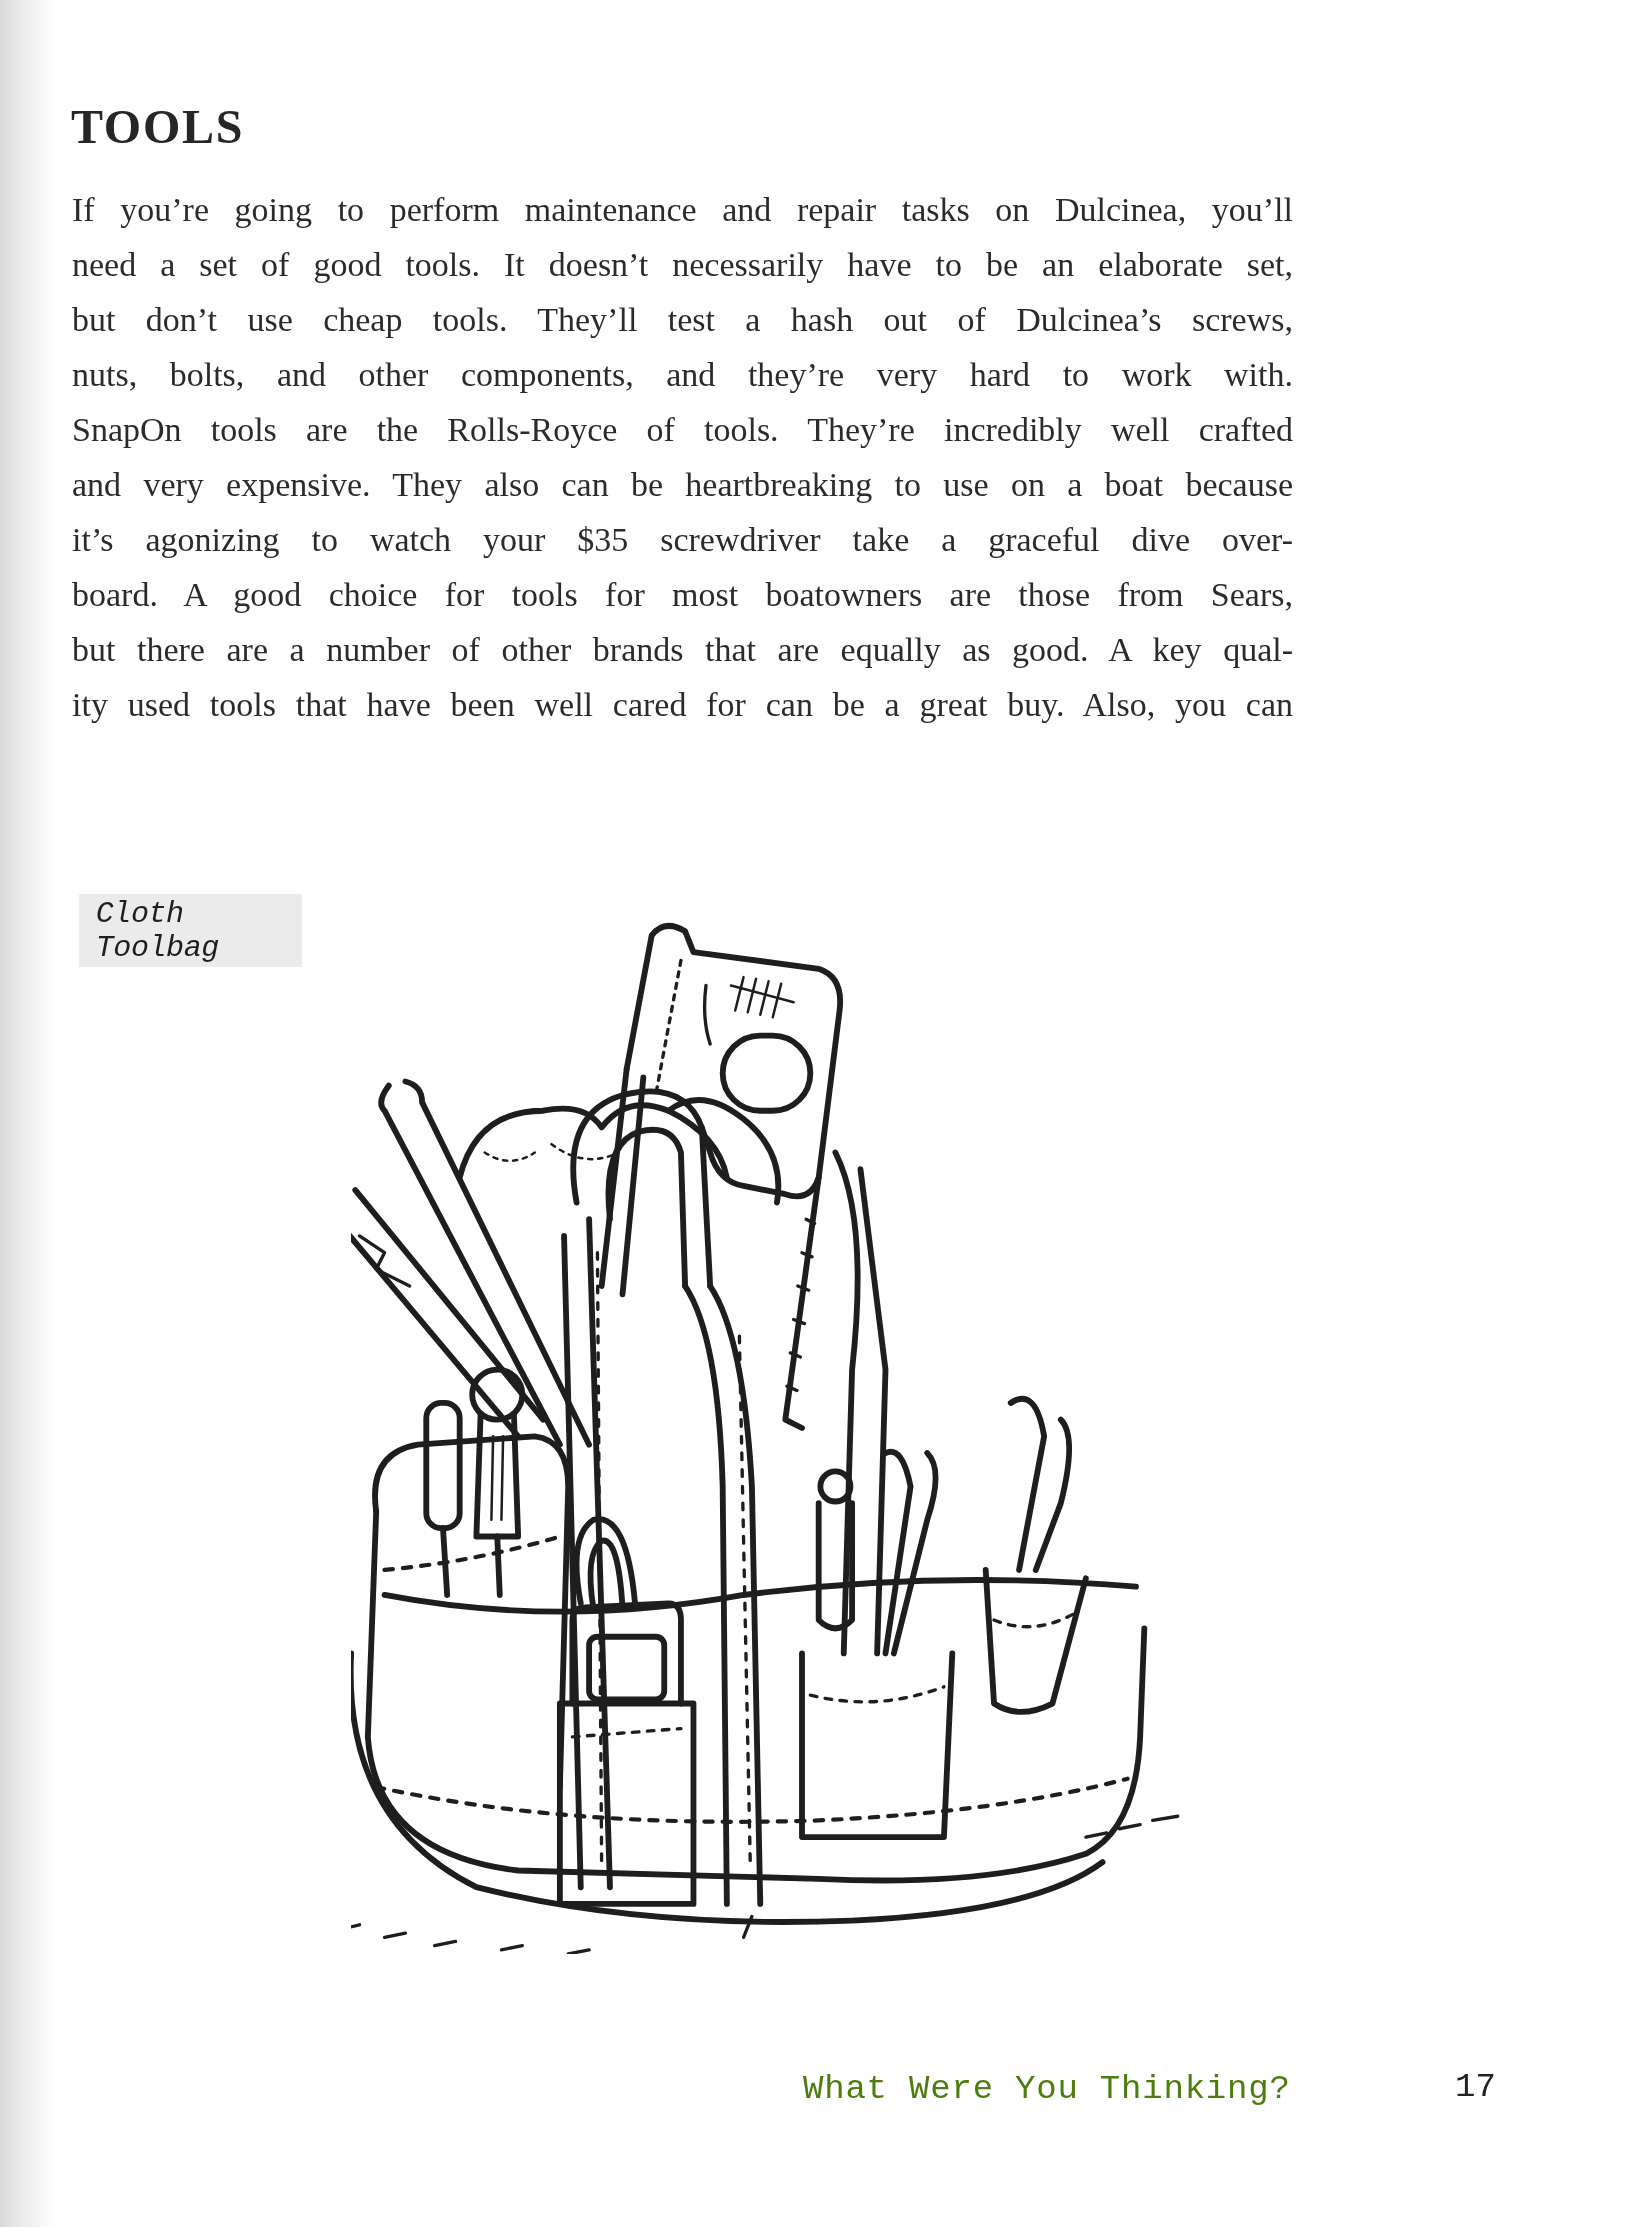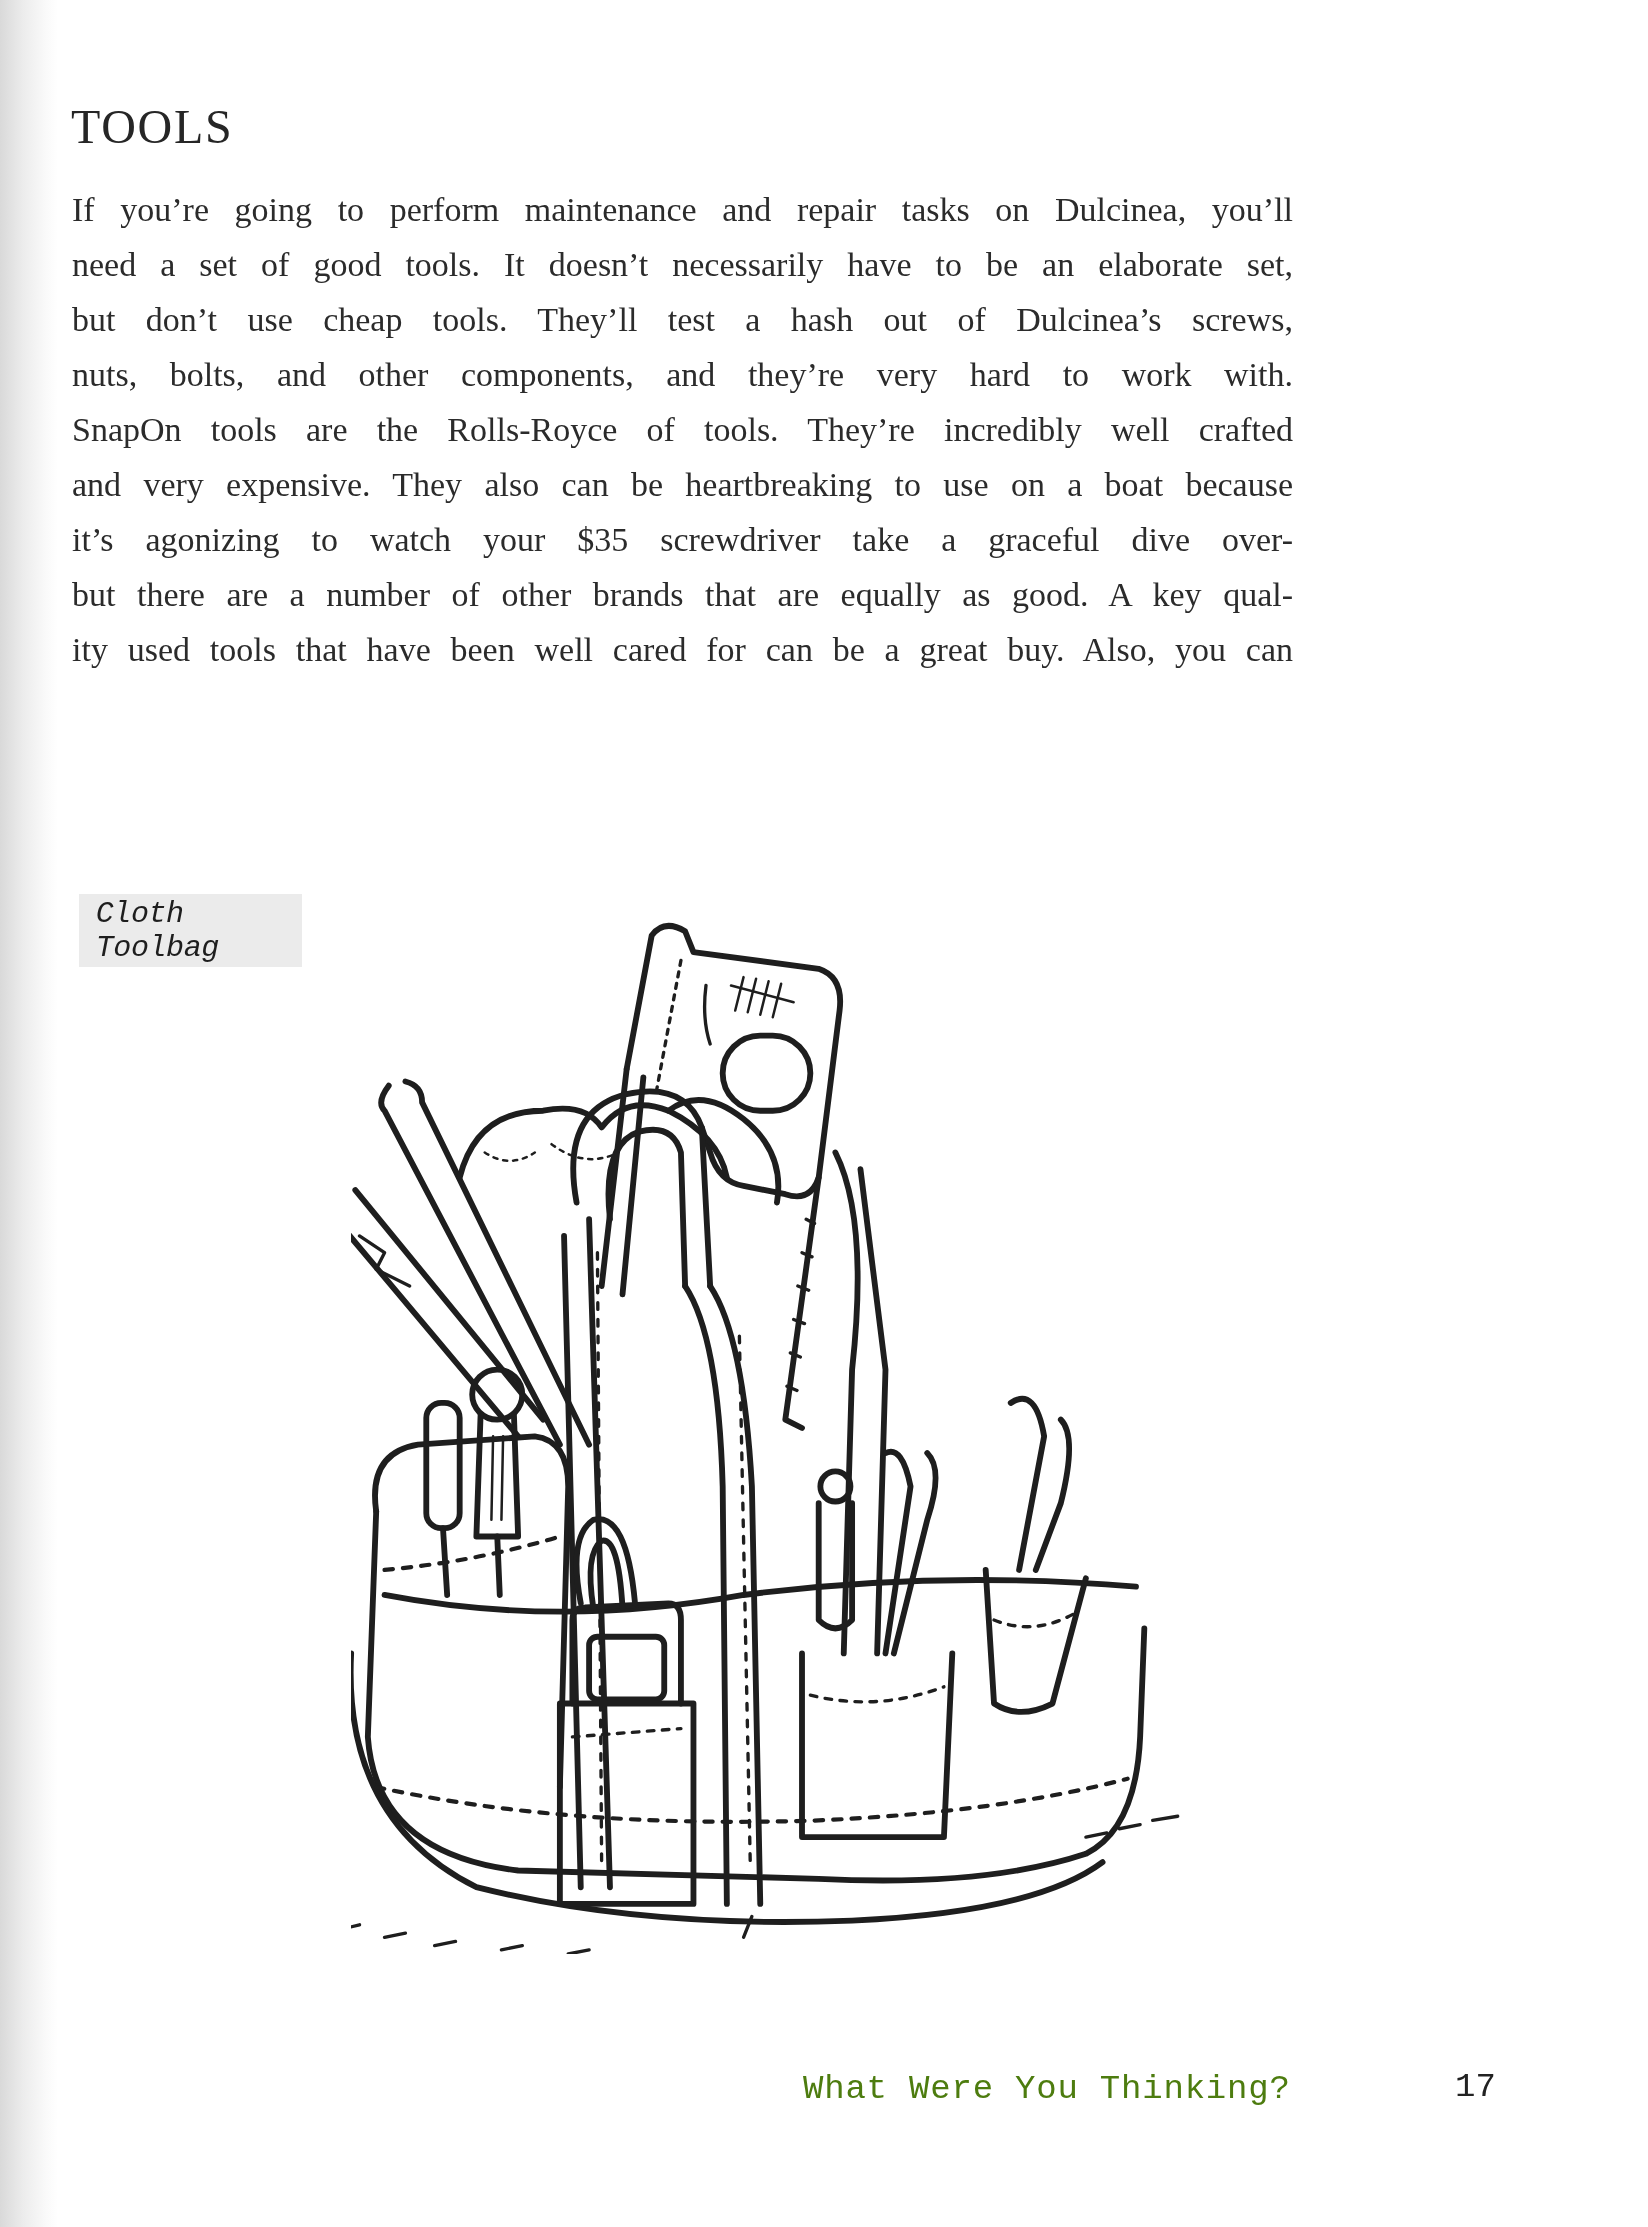--- a/index.html
+++ b/index.html
@@ -8,21 +8,21 @@
     background: #ffffff;
     font-family: "Liberation Serif", "DejaVu Serif", serif;
     color: #2a2a2a;
   }
   .gutter-shadow {
     position: absolute; left: 0; top: 0; width: 58px; height: 2227px;
     background: linear-gradient(to right, #d9d9d9 0%, #ececec 40%, #fafafa 80%, #ffffff 100%);
   }
   .heading {
     position: absolute; left: 71px; top: 99px;
-    font-size: 48px; letter-spacing: 1.7px; font-weight: normal;
+    font-size: 48px; letter-spacing: 1.7px; font-weight: bold;
     margin: 0; color: #262626;
   }
   .body-text {
     position: absolute; left: 72px; top: 182px; width: 1221px;
     font-size: 34px; line-height: 55px; margin: 0; color: #2b2b2b; font-family: Liberation Serif, serif;
   }
   .body-text .line { display: block; white-space: nowrap; text-align: justify; text-align-last: justify; }
   .caption-box {
     position: absolute; left: 79px; top: 894px; width: 223px; height: 73px;
     background: #ebebeb; display: flex; align-items: center; padding-left: 16.7px; box-sizing: border-box;
@@ -51,20 +51,21 @@
 <h1 class="heading">TOOLS</h1>
 
 <p class="body-text">
   <span class="line">If you’re going to perform maintenance and repair tasks on Dulcinea, you’ll</span>
   <span class="line">need a set of good tools. It doesn’t necessarily have to be an elaborate set,</span>
   <span class="line">but don’t use cheap tools. They’ll test a hash out of Dulcinea’s screws,</span>
   <span class="line">nuts, bolts, and other components, and they’re very hard to work with.</span>
   <span class="line">SnapOn tools are the Rolls-Royce of tools. They’re incredibly well crafted</span>
   <span class="line">and very expensive. They also can be heartbreaking to use on a boat because</span>
   <span class="line">it’s agonizing to watch your $35 screwdriver take a graceful dive over-</span>
+  <span class="line">board. A good choice for tools for most boatowners are those from Sears,</span>
   <span class="line">but there are a number of other brands that are equally as good. A key qual-</span>
   <span class="line">ity used tools that have been well cared for can be a great buy. Also, you can</span>
 </p>
 
 <div class="caption-box">
   <span class="caption-text">Cloth Toolbag</span>
 </div>
 
 <svg class="illustration" viewBox="0 0 1080 1260" fill="none" stroke="#1e1e1e" stroke-width="7" stroke-linecap="round" stroke-linejoin="round">
 

